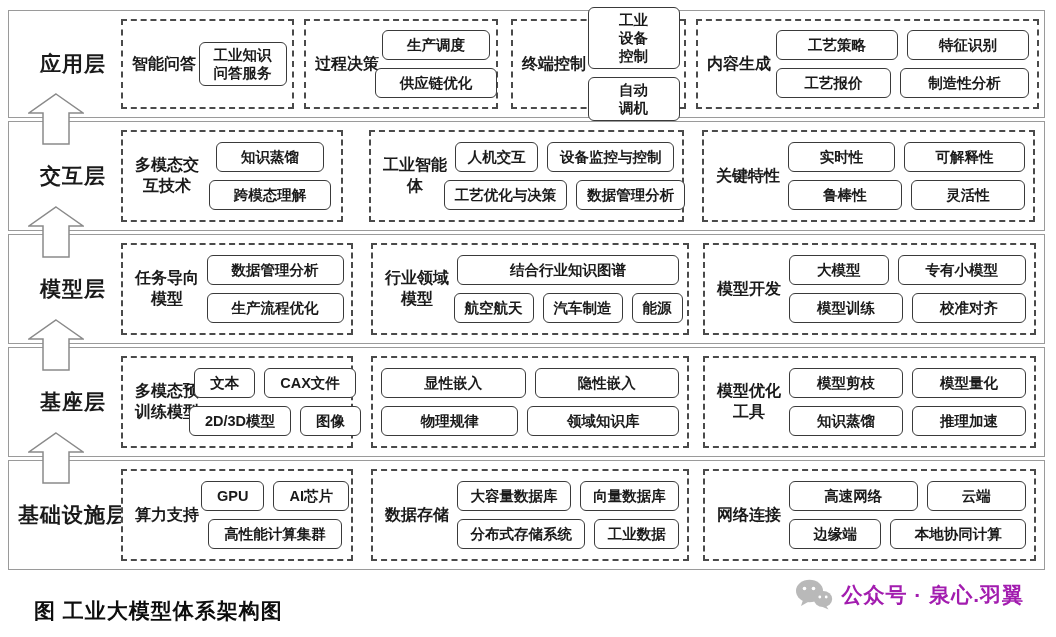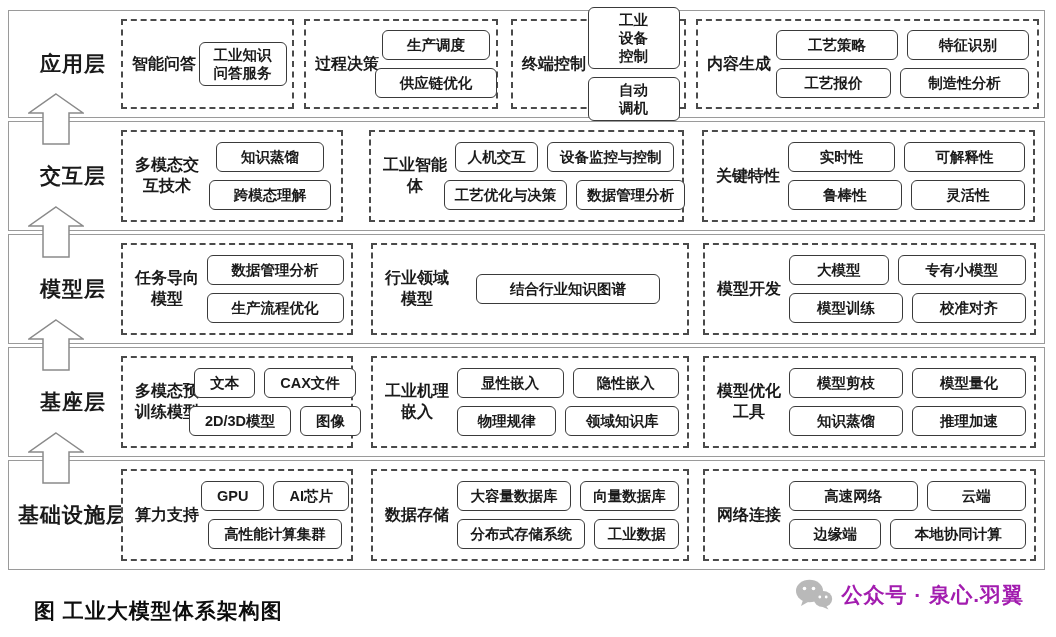--- a/index.html
+++ b/index.html
@@ -174,20 +174,25 @@
               <div class="node-box">生产流程优化</div>
             </div>
           </div>
       </div>
       <div class="group g2 gwide">
         <div class="group-label">行业领域模型</div>
         <div class="boxes">
             <div class="box-row">
               <div class="node-box">结合行业知识图谱</div>
             </div>
+            <div class="box-row">
+              <div class="node-box">航空航天</div>
+              <div class="node-box">汽车制造</div>
+              <div class="node-box">能源</div>
+            </div>
           </div>
       </div>
       <div class="group g3 grid">
         <div class="group-label">模型开发</div>
         <div class="boxes">
             <div class="box-row">
               <div class="node-box">大模型</div>
               <div class="node-box">专有小模型</div>
             </div>
             <div class="box-row">
@@ -209,21 +214,20 @@
               <div class="node-box">文本</div>
               <div class="node-box">CAX文件</div>
             </div>
             <div class="box-row">
               <div class="node-box">2D/3D模型</div>
               <div class="node-box">图像</div>
             </div>
           </div>
       </div>
       <div class="group g2 grid">
-        <div class="group-label">工业机理嵌入</div>
         <div class="boxes">
             <div class="box-row">
               <div class="node-box">显性嵌入</div>
               <div class="node-box">隐性嵌入</div>
             </div>
             <div class="box-row">
               <div class="node-box">物理规律</div>
               <div class="node-box">领域知识库</div>
             </div>
           </div>

